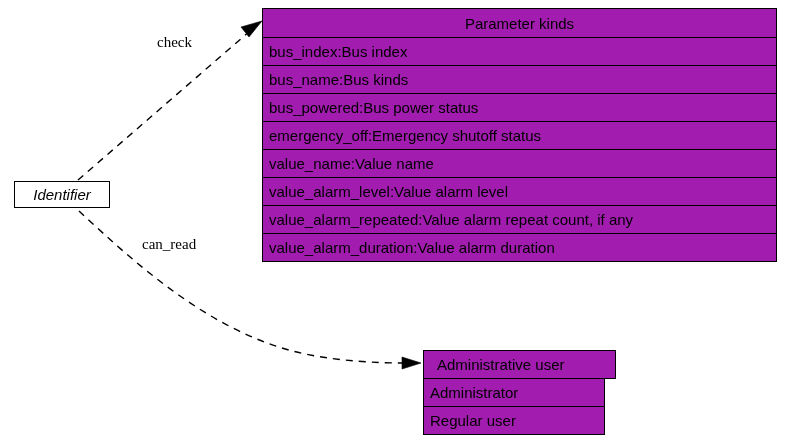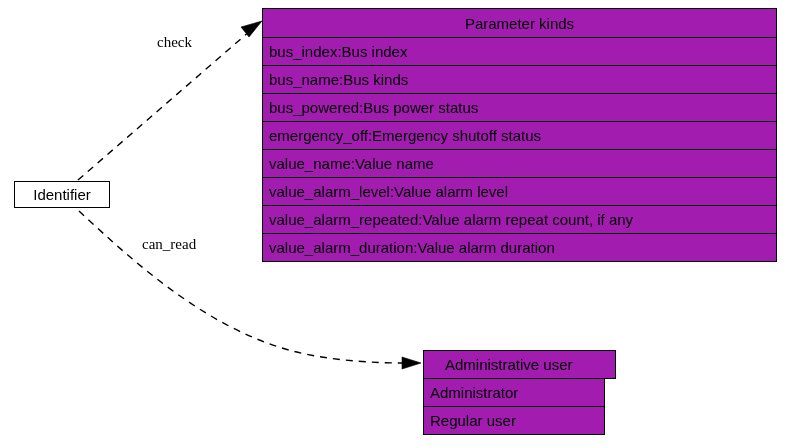--- a/index.html
+++ b/index.html
@@ -23,20 +23,21 @@
     top: 181px;
     width: 96px;
     height: 27px;
     border: 1px solid #000000;
     box-sizing: border-box;
     display: flex;
     align-items: center;
     justify-content: center;
     background: #ffffff;
     z-index: 3;
+    font-style: italic;
   }
   #identifier-node .node-label {
     font-size: 15px;
     color: #000000;
     line-height: 1;
     white-space: nowrap;
   }
 
   
   .record-table {
@@ -81,21 +82,21 @@
   }
 
   
   #administrative-user-table {
     left: 423px;
     top: 350px;
   }
   #administrative-user-table .record-row.header {
     height: 29px;
     width: 193px;
-    padding-left: 21px;
+    padding-left: 13px;
     justify-content: flex-start;
   }
   #administrative-user-table .record-row.body {
     height: 28px;
     width: 182px;
   }
 
   
   #edge-layer {
     position: absolute;

